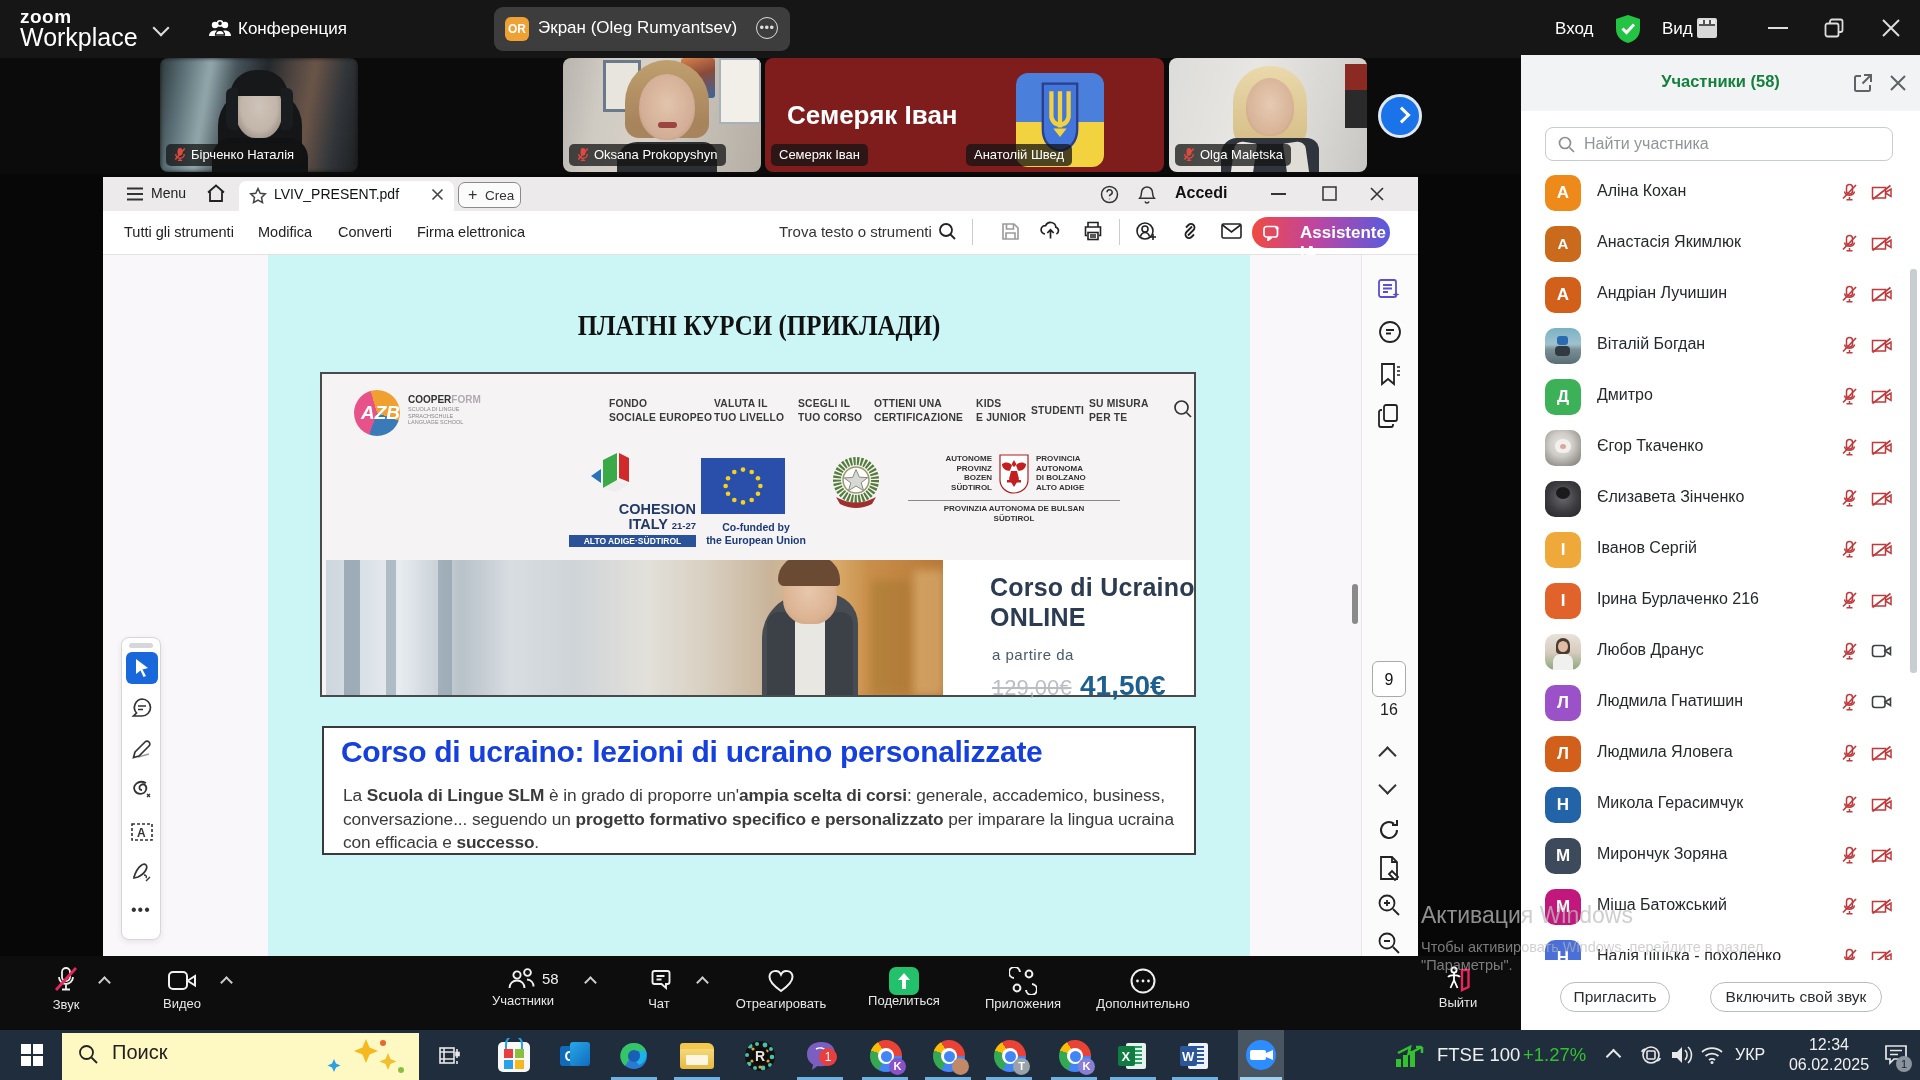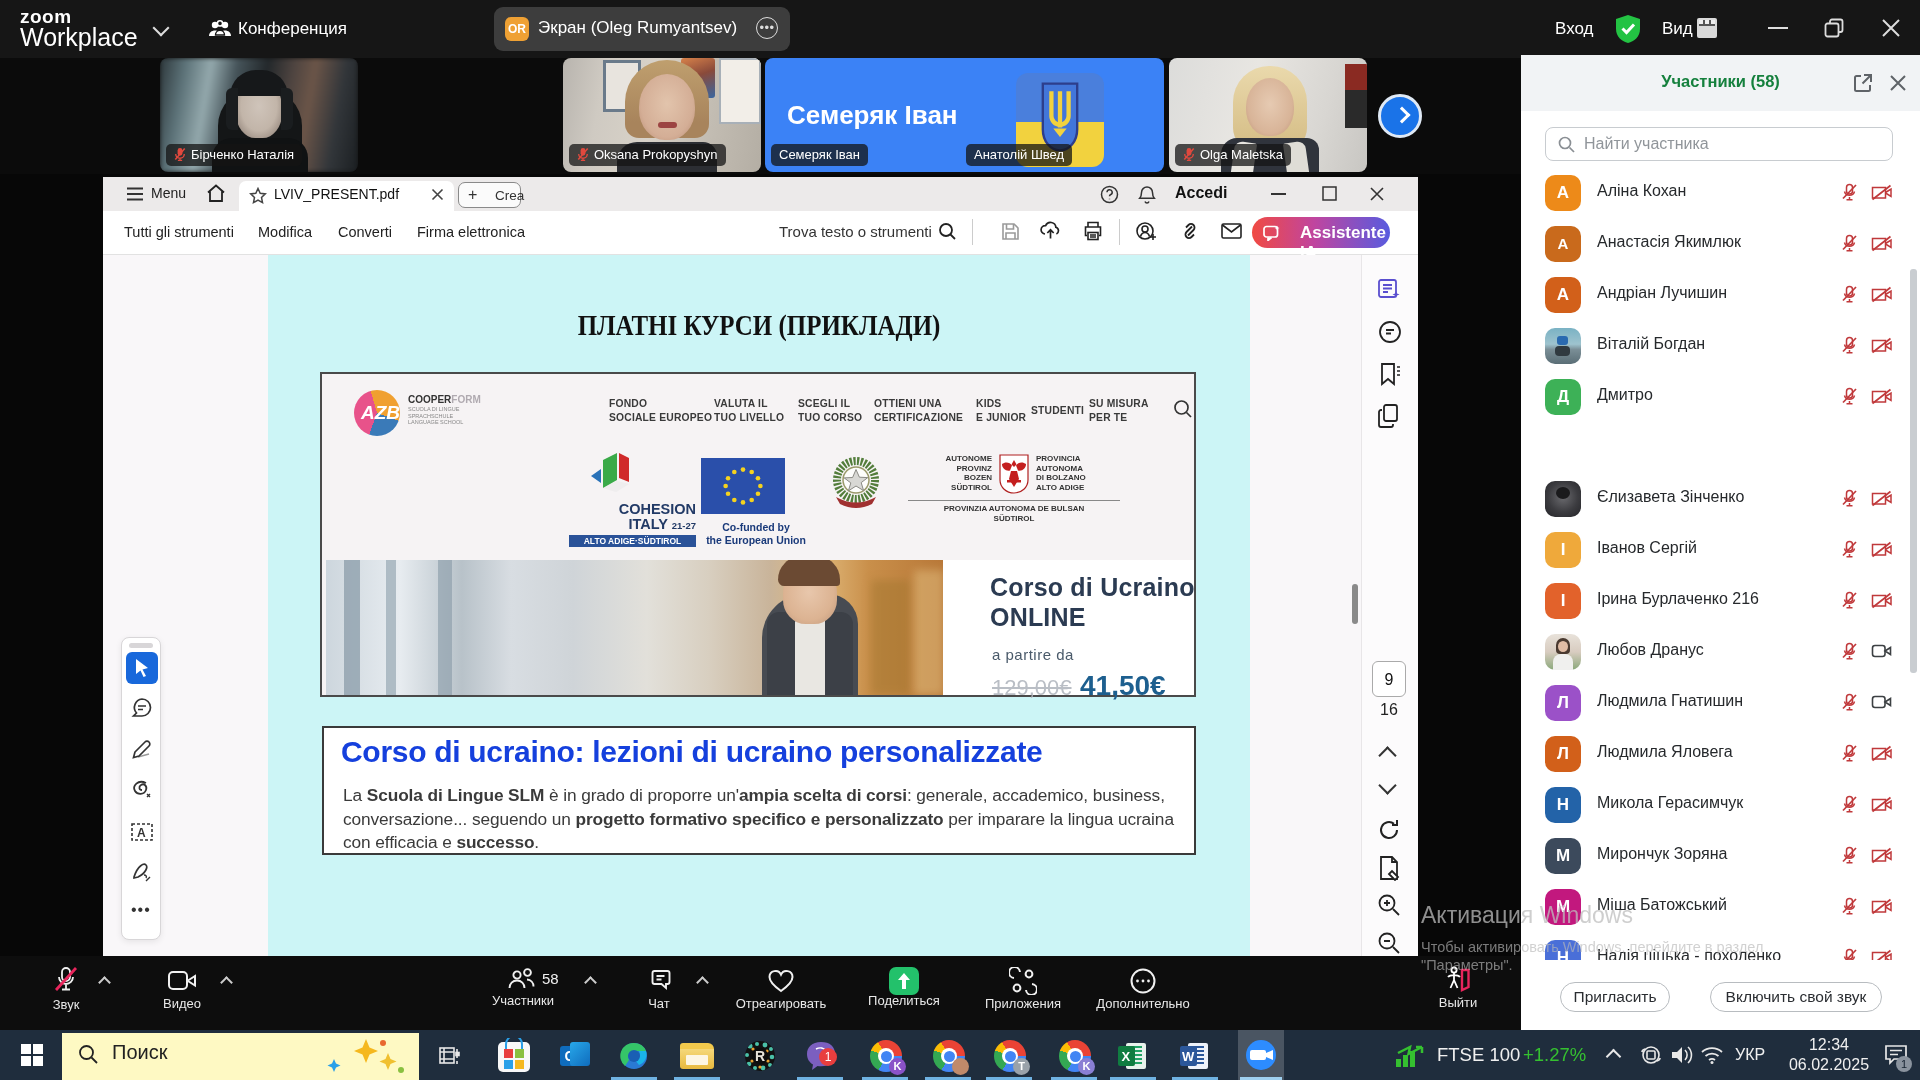--- a/index.html
+++ b/index.html
@@ -139,21 +139,21 @@
       <div class="abs" style="left:54px;top:84px;width:100px;height:30px;background:#2c2e33;border-radius:20px 14px 0 0;"></div>
       <div class="nlabel"><svg class="micred" viewBox="0 0 14 16">
             <g stroke="#e0493e" stroke-width="1.6" fill="none">
               <rect x="4.2" y="1" width="5.6" height="9" rx="2.8" fill="#e0493e" stroke="none"></rect>
               <path d="M2 8 a5 5 0 0 0 10 0 M7 13 v2.2 M4.5 15.4 h5"></path>
             </g>
             <path d="M1.5 14.5 L12.5 1.5" stroke="#e0493e" stroke-width="1.8"></path>
           </svg>Oksana Prokopyshyn</div>
     </div>
 
-    <div class="tile" style="left:765px;width:399px;background:#3b82f6;">
+    <div class="tile" style="left:765px;width:399px;background:#7f1d1d;">
       <div class="abs" style="left:22px;top:42px;color:#fff;font-size:26px;font-weight:bold;">Семеряк Іван</div>
       <div class="abs" style="left:251px;top:15px;width:88px;height:94px;border-radius:12px;overflow:hidden;">
         <div class="abs" style="width:100%;height:52%;background:#4a7fdc;"></div>
         <div class="abs" style="top:52%;width:100%;height:48%;background:#f2d23e;"></div>
         <svg class="abs" style="left:23px;top:8px;" width="42" height="72" viewBox="0 0 44 74">
           <path d="M4 2 h36 v48 a18 22 0 0 1-18 22 a18 22 0 0 1-18-22 Z" fill="#4276da" stroke="#2d3e8c" stroke-width="2.5"></path>
           <path d="M13 10 V36 a9 9 0 0 0 18 0 V10" fill="none" stroke="#f2d23e" stroke-width="4.5"></path>
           <path d="M22 10 V48" stroke="#f2d23e" stroke-width="4.5"></path>
           <path d="M22 58 l-7-9 h14 Z" fill="#f2d23e"></path>
         </svg>
@@ -195,21 +195,21 @@
       <div class="abs" style="left:136px;top:4px;width:215px;height:30px;background:#fff;border-radius:7px 7px 0 0;"></div>
       <svg class="abs" style="left:146px;top:10px" width="18" height="18" viewBox="0 0 18 18" fill="none" stroke="#444" stroke-width="1.5">
           <path d="M9 1.5 l2.2 4.8 5.1.6-3.8 3.6 1 5.1L9 13l-4.5 2.6 1-5.1L1.7 6.9l5.1-.6Z"></path>
         </svg>
       <div class="abs" style="left:171px;top:9px;font-size:14px;color:#111;">LVIV_PRESENT.pdf</div>
       <svg class="abs" style="left:328px;top:11px" width="13" height="13" viewBox="0 0 13 13" stroke="#444" stroke-width="1.6">
           <path d="M1.5 1.5 L11.5 11.5 M11.5 1.5 L1.5 11.5"></path>
         </svg>
       <div class="abs" style="left:355px;top:5px;width:63px;height:26px;border:1px solid #8a8a8a;border-radius:7px;background:#fbfbfb;">
         <span class="abs" style="left:9px;top:3px;font-size:16px;color:#333;">+</span>
-        <span class="abs" style="left:36px;top:5px;font-size:13.5px;color:#333;">Crea</span>
+        <span class="abs" style="left:26px;top:5px;font-size:13.5px;color:#333;">Crea</span>
       </div>
       <svg class="abs" style="left:997px;top:8px" width="19" height="19" viewBox="0 0 19 19" fill="none" stroke="#333" stroke-width="1.5">
           <circle cx="9.5" cy="9.5" r="8"></circle>
           <path d="M7 7.2 a2.6 2.6 0 1 1 3.5 2.5 c-.8.3-1 .8-1 1.6 M9.5 13.8 v.4"></path>
         </svg>
       <svg class="abs" style="left:1035px;top:8px" width="18" height="19" viewBox="0 0 18 19" fill="none" stroke="#333" stroke-width="1.5">
           <path d="M9 2 a5.5 5.5 0 0 1 5.5 5.5 c0 3 .8 4.6 1.8 5.8 H1.7 c1-1.2 1.8-2.8 1.8-5.8 A5.5 5.5 0 0 1 9 2 Z M7 16.5 a2.1 2.1 0 0 0 4 0"></path>
         </svg>
       <div class="abs" style="left:1072px;top:7px;font-size:16px;font-weight:bold;color:#111;">Accedi</div>
       <div class="abs" style="left:1168px;top:16px;width:15px;height:1.8px;background:#333;"></div>
@@ -519,20 +519,33 @@
           <svg class="abs" style="right:62px;top:16px" width="17" height="19" viewBox="0 0 17 19">
             <use href="#micoff"></use>
           </svg>
           <svg class="abs" style="right:28px;top:17px" width="21" height="17" viewBox="0 0 21 17">
             <use href="#camoff"></use>
           </svg>
         </div>
       <div class="prow" style="top:204px">
           <div class="pav" style="background:#3db157;">Д</div>
           <div class="pname">Дмитро</div>
+          <svg class="abs" style="right:62px;top:16px" width="17" height="19" viewBox="0 0 17 19">
+            <use href="#micoff"></use>
+          </svg>
+          <svg class="abs" style="right:28px;top:17px" width="21" height="17" viewBox="0 0 21 17">
+            <use href="#camoff"></use>
+          </svg>
+        </div>
+      <div class="prow" style="top:255px">
+          <div class="pav" style="background:radial-gradient(circle at 45% 40%,#e8e6e2 0%,#cfccc8 40%,#9a9792 75%,#787672 100%);">
+            <div class="abs" style="left:10px;top:9px;width:16px;height:14px;background:#f2f0ec;border-radius:50% 50% 45% 45%;"></div>
+            <div class="abs" style="left:15px;top:14px;width:6px;height:5px;background:#d8a8a0;border-radius:50%;"></div>
+          </div>
+          <div class="pname">Єгор Ткаченко</div>
           <svg class="abs" style="right:62px;top:16px" width="17" height="19" viewBox="0 0 17 19">
             <use href="#micoff"></use>
           </svg>
           <svg class="abs" style="right:28px;top:17px" width="21" height="17" viewBox="0 0 21 17">
             <use href="#camoff"></use>
           </svg>
         </div>
       <div class="prow" style="top:306px">
           <div class="pav" style="background:radial-gradient(circle at 50% 45%,#6a6a6e 0%,#3c3c40 55%,#242428 100%);">
             <div class="abs" style="left:11px;top:6px;width:14px;height:12px;background:#1a1a1c;border-radius:50%;"></div>

